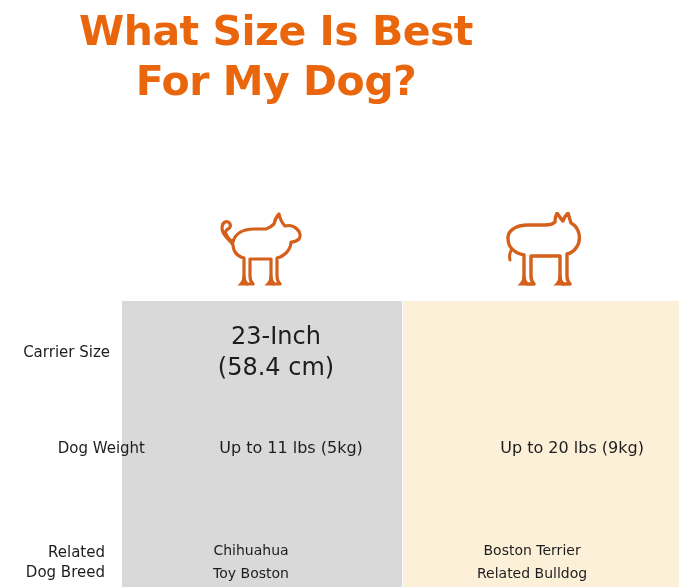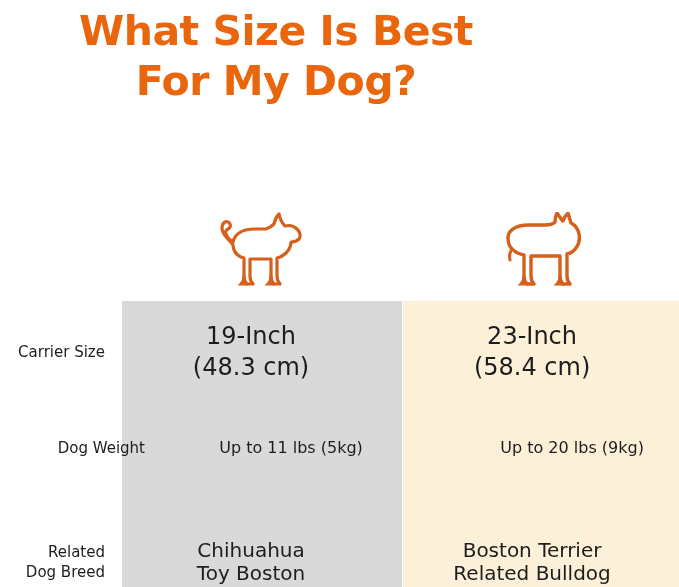--- a/index.html
+++ b/index.html
@@ -85,21 +85,21 @@
   .cell-val {
     box-sizing: border-box;
     text-align: center;
     color: #1d1d1d;
   }
   .cell-gray  { width: 281px; }
   .cell-cream { width: 308px; }
 
   .sz-carrier { font-size: 24px; line-height: 31px; }
   .sz-weight  { font-size: 16px; line-height: 26px; }
-  .sz-breed   { font-size: 20px; line-height: 23px; }
+  .sz-breed   { font-size: 14px; line-height: 23px; }
 
   .ln { display: block; white-space: pre; }
 </style>
 </head>
 <body>
 
 <div class="title">
   <span class="title-line">What Size Is Best</span>
   <span class="title-line">For My Dog?</span>
 </div>
@@ -154,24 +154,20 @@
     <path d="M31 64 C31 67 30 70 28 72 L34 72" stroke="#d4601c" stroke-width="3" stroke-linecap="round"></path>
     <path d="M67 64 C67 67 66 70 64 72 L70 72" stroke="#d4601c" stroke-width="3" stroke-linecap="round"></path>
     <path d="M19 37 C17 40 16 44 17 48" stroke="#d4601c" stroke-width="3" stroke-linecap="round"></path>
   </svg>
 </div>
 
 <div class="row row-carrier">
   <div class="cell-label">
     <span class="ln">Carrier Size</span>
   </div>
-  <div class="cell-val cell-gray sz-carrier">
-    <span class="ln">19-Inch</span>
-    <span class="ln">(48.3 cm)</span>
-  </div>
   <div class="cell-val cell-cream sz-carrier">
     <span class="ln">23-Inch</span>
     <span class="ln">(58.4 cm)</span>
   </div>
 </div>
 
 <div class="row row-weight">
   <div class="cell-label">
     <span class="ln">Dog Weight</span>
   </div>

